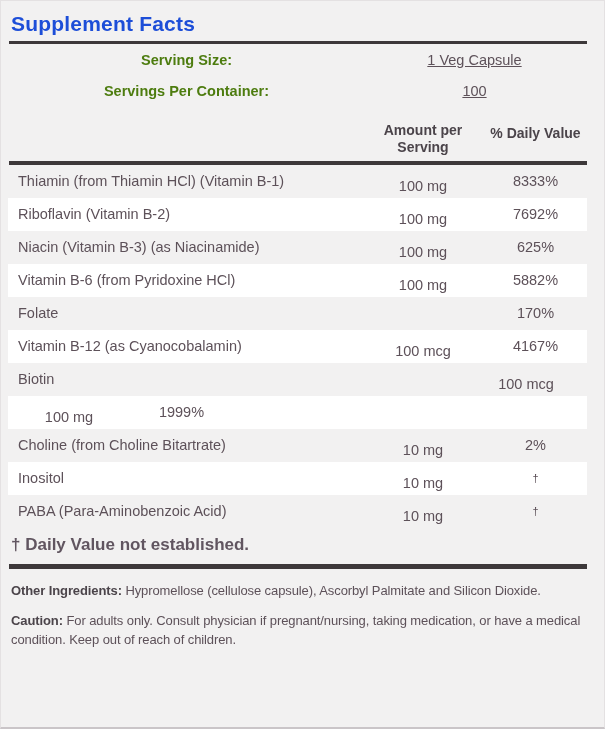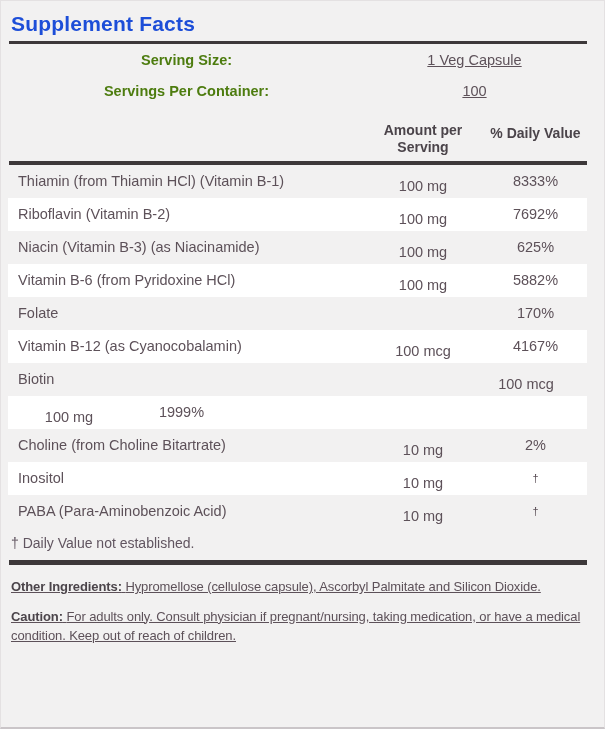--- a/index.html
+++ b/index.html
@@ -73,29 +73,29 @@
     align-items: center;
     min-height: 33px;
     font-size: 14.5px;
     line-height: 19px;
   }
   .row:nth-child(even) { background: #ffffff; }
   .row .cell-amount.multiline { padding: 7px 0; }
   .row .cell-dv.dagger { font-size: 11px; }
   .footnote {
     margin: 7px 0 0 3px;
-    font-size: 14px;
+    font-size: 17px;
     color: #615560;
+    font-weight: bold;
   }
   .para {
     margin: 10px 0 0 3px;
     font-size: 13px;
     line-height: 19.5px;
     letter-spacing: -0.1px;
-    text-decoration: underline;
   }
   .para b {
     color: #4b444a;
     font-weight: bold;
   }
   .para.first-para { margin-top: 12px; }
 </style>
 </head>
 <body>
 

